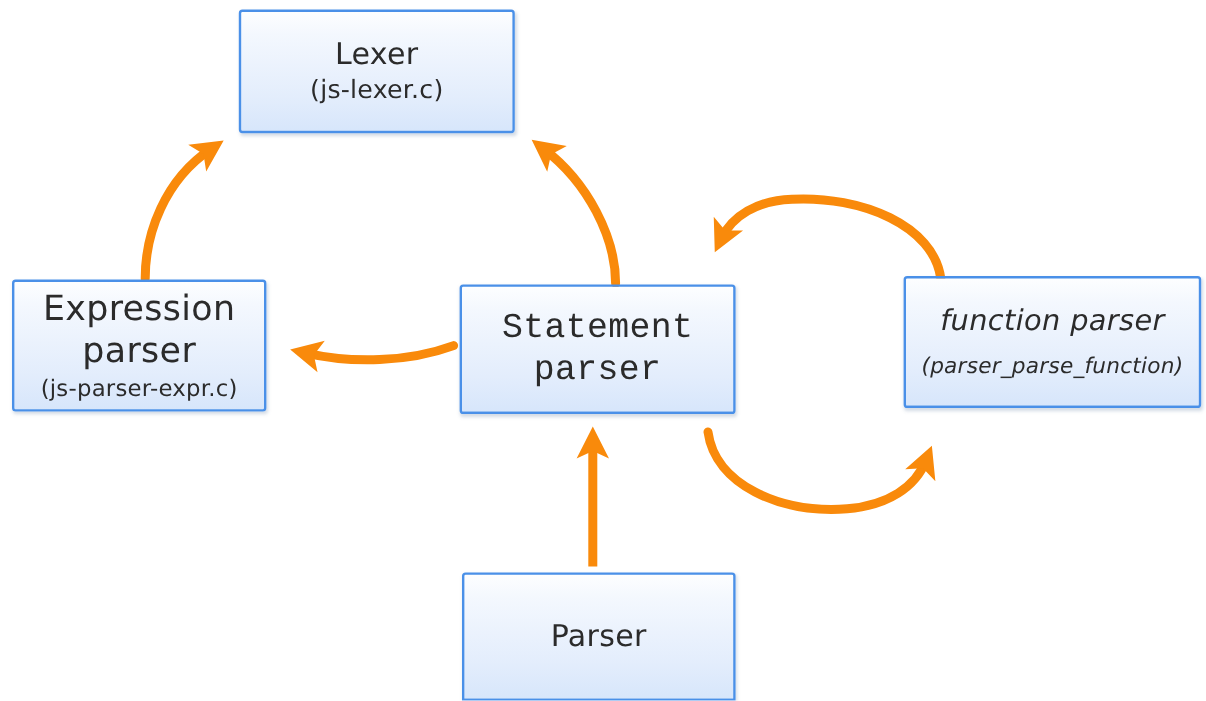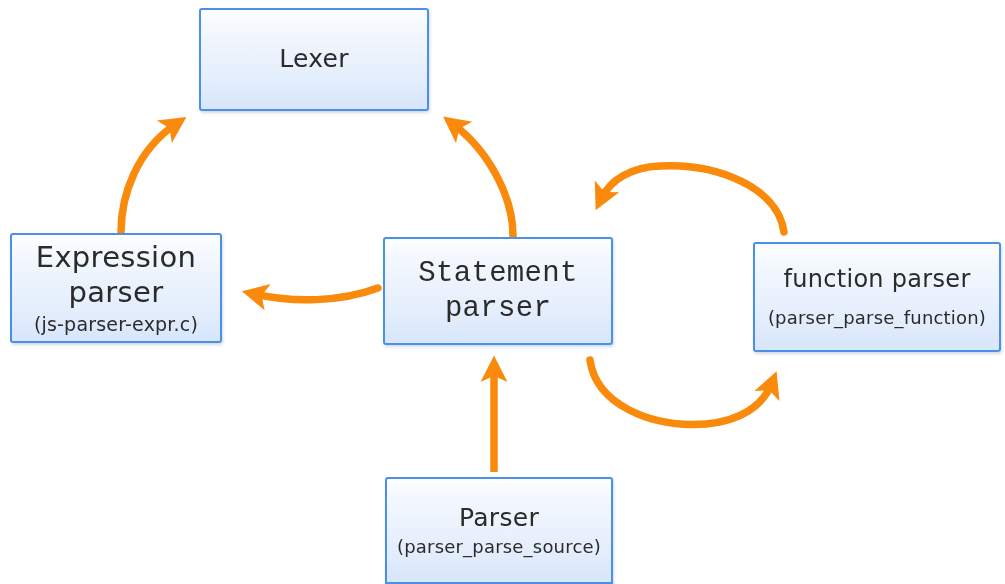--- a/index.html
+++ b/index.html
@@ -48,21 +48,21 @@
   }
   .node .sub {
     font-size: 19px;
     letter-spacing: 0.2px;
     margin-top: 2px;
   }
   
   #node-lexer      { left: 199px; top: 8px;   width: 230px; height: 103px; }
   #node-expression { left: 10px;  top: 233px; width: 212px; height: 110px; }
   #node-statement  { left: 383px; top: 237px; width: 230px; height: 108px; font-family: Liberation Mono, monospace; }
-  #node-function   { left: 753px; top: 242px; width: 248px; height: 110px; }
+  #node-function   { left: 753px; top: 230px; width: 248px; height: 110px; font-style: italic; }
   #node-parser     { left: 385px; top: 477px; width: 228px; height: 107px;
                      border-bottom-left-radius: 0; border-bottom-right-radius: 0; }
   #node-function .title { font-size: 24px; }
   #node-function .sub   { font-size: 18px; margin-top: 12px; }
   #node-parser .title   { font-size: 25px; }
   #node-parser .sub     { font-size: 18px; }
   #node-lexer .title    { font-size: 25px; }
   #node-lexer .sub      { font-size: 21px; }
 </style>
 </head>
@@ -85,36 +85,36 @@
 
     <path d="M 784,232 C 778,188 718,163 660,166 C 631,167 610,180 601,199" fill="none" stroke="#F98A0B" stroke-width="7.5" stroke-linecap="round" marker-end="url(#head)"></path>
 
     <path d="M 590,360 C 596,404 650,428 706,424 C 740,421 763,406 772,383" fill="none" stroke="#F98A0B" stroke-width="7.5" stroke-linecap="round" marker-end="url(#head)"></path>
 
     <path d="M 494,472 L 494,368" fill="none" stroke="#F98A0B" stroke-width="7.5" stroke-linecap="butt" marker-end="url(#head)"></path>
   </svg>
 
   <div class="node" id="node-lexer">
     <div class="title">Lexer</div>
+    <div class="sub">(js-lexer.c)</div>
   </div>
 
   <div class="node" id="node-expression">
     <div class="title">Expression
 parser</div>
     <div class="sub">(js-parser-expr.c)</div>
   </div>
 
   <div class="node" id="node-statement">
     <div class="title">Statement
 parser</div>
   </div>
 
   <div class="node" id="node-function">
     <div class="title">function parser</div>
     <div class="sub">(parser_parse_function)</div>
   </div>
 
   <div class="node" id="node-parser">
     <div class="title">Parser</div>
-    <div class="sub">(parser_parse_source)</div>
   </div>
 
 </div>
 
 </body></html>

